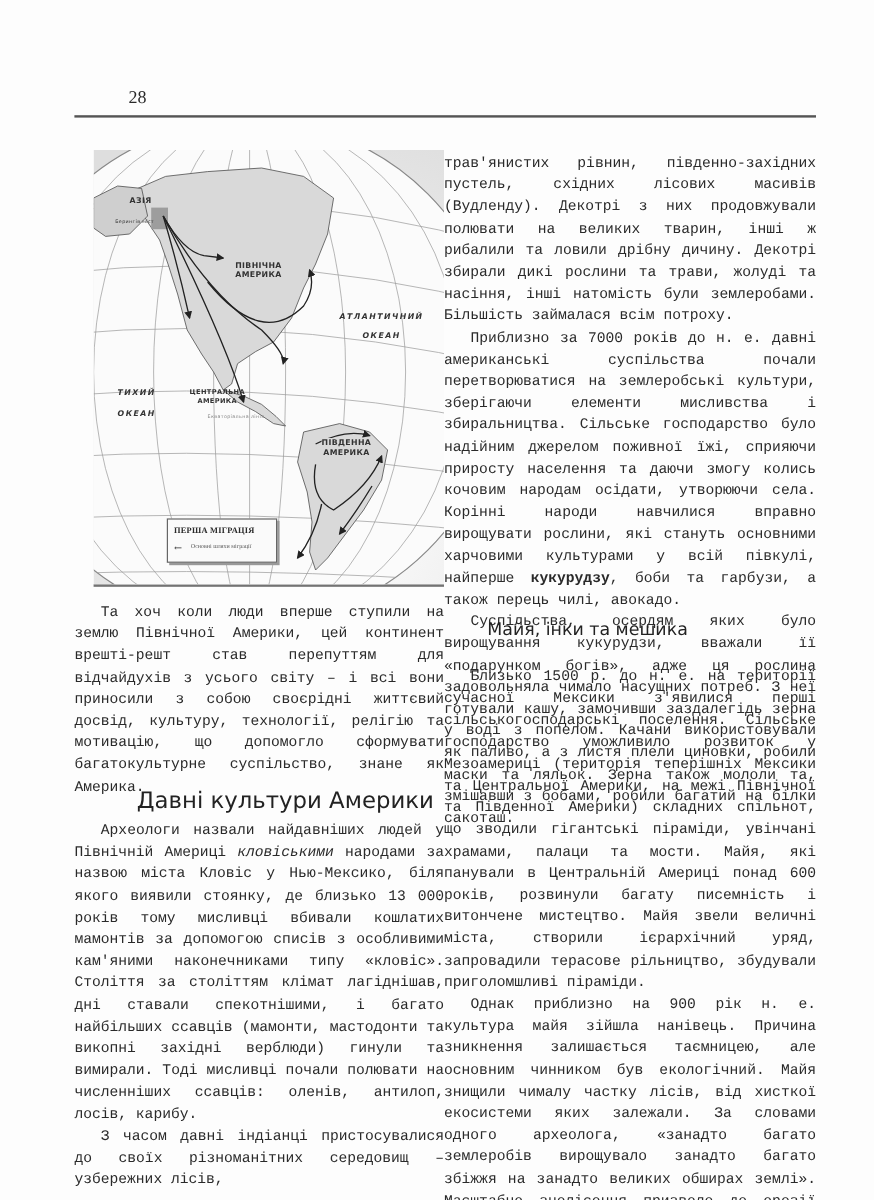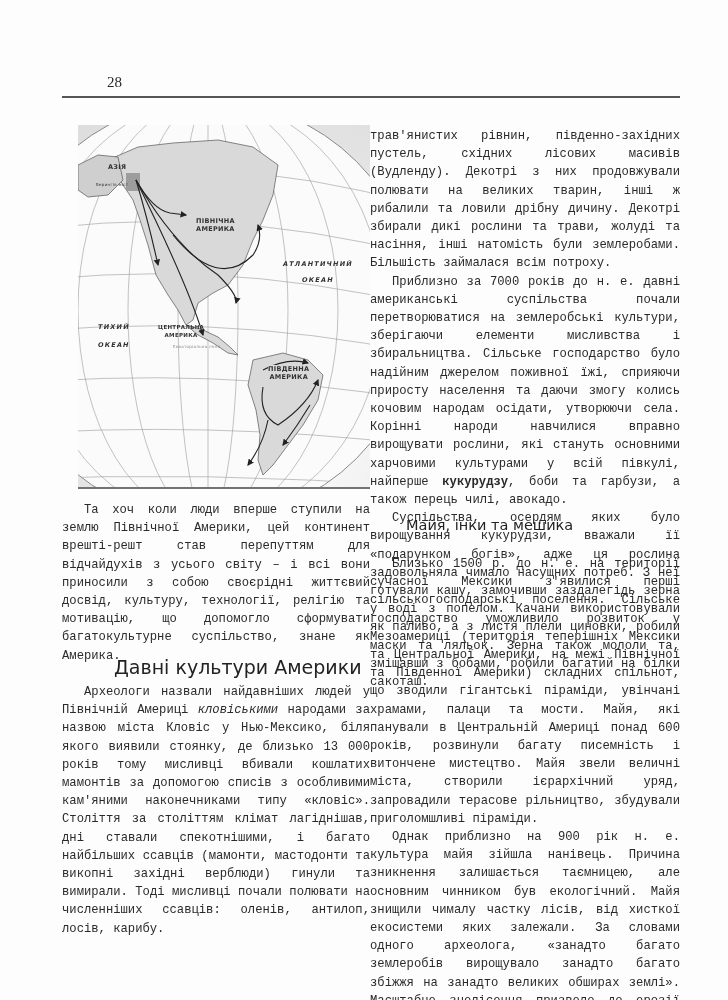--- a/index.html
+++ b/index.html
@@ -141,30 +141,38 @@
   <div class="map-label" style="left:80px;top:198px;font-size:5.5px;">
     <div>ЦЕНТРАЛЬНА</div>
     <div>АМЕРИКА</div>
   </div>
   <div class="map-label" style="left:95px;top:218px;font-size:4px;font-weight:normal;color:#888;">Екваторіальна лінія</div>
   <div class="map-label" style="left:190px;top:240px;background:#d9d9d9;">
     <div>ПІВДЕННА</div>
     <div>АМЕРИКА</div>
   </div>
 
+  <div class="legend">
+    <div class="legend-title">ПЕРША МІГРАЦІЯ</div>
+    <div class="legend-row">
+      <span class="legend-arrow">←</span>
+      <span class="legend-text">Основні шляхи міграції</span>
+    </div>
+  </div>
 </div>
 
 <div class="col left-col" style="top:501px;">
   <p>Та хоч коли люди вперше ступили на землю Північної Америки, цей континент врешті-решт став перепуттям для відчайдухів з усього світу – і всі вони приносили з собою своєрідні життєвий досвід, культуру, технології, релігію та мотивацію, що допомогло сформувати багатокультурне суспільство, знане як Америка.</p>
 </div>
 
 <h2 class="h2 h2-big" style="margin:16px;">Давні культури Америки</h2>
 
 <div class="col left-col" style="top:683px;">
   <p><span>Археологи назвали найдавніших людей у Північній Америці </span><em>кловіськими</em><span> народами за назвою міста Кловіс у Нью-Мексико, біля якого виявили стоянку, де близько 13 000 років тому мисливці вбивали кошлатих мамонтів за допомогою списів з особливими кам'яними наконечниками типу «кловіс». Століття за століттям клімат лагіднішав, дні ставали спекотнішими, і багато найбільших ссавців (мамонти, мастодонти та викопні західні верблюди) гинули та вимирали. Тоді мисливці почали полювати на численніших ссавців: оленів, антилоп, лосів, карибу.</span></p>
+  <p>З часом давні індіанці пристосувалися до своїх різноманітних середовищ – узбережних лісів,</p>
 </div>
 
 <div class="col right-col" style="top:127px;">
   <p class="noindent">трав'янистих рівнин, південно-західних пустель, східних лісових масивів (Вудленду). Декотрі з них продовжували полювати на великих тварин, інші ж рибалили та ловили дрібну дичину. Декотрі збирали дикі рослини та трави, жолуді та насіння, інші натомість були землеробами. Більшість займалася всім потроху.</p>
   <p><span>Приблизно за 7000 років до н. е. давні американські суспільства почали перетворюватися на землеробські культури, зберігаючи елементи мисливства і збиральництва. Сільське господарство було надійним джерелом поживної їжі, сприяючи приросту населення та даючи змогу колись кочовим народам осідати, утворюючи села. Корінні народи навчилися вправно вирощувати рослини, які стануть основними харчовими культурами у всій півкулі, найперше </span><b class="kw">кукурудзу</b><span>, боби та гарбузи, а також перець чилі, авокадо.</span></p>
   <p>Суспільства, осердям яких було вирощування кукурудзи, вважали її «подарунком богів», адже ця рослина задовольняла чимало насущних потреб. З неї готували кашу, замочивши заздалегідь зерна у воді з попелом. Качани використовували як паливо, а з листя плели циновки, робили маски та ляльок. Зерна також мололи та, змішавши з бобами, робили багатий на білки сакоташ.</p>
 </div>
 
 <h2 class="h2 h2-small" style="margin:0;">Майя, інки та мешика</h2>
 

